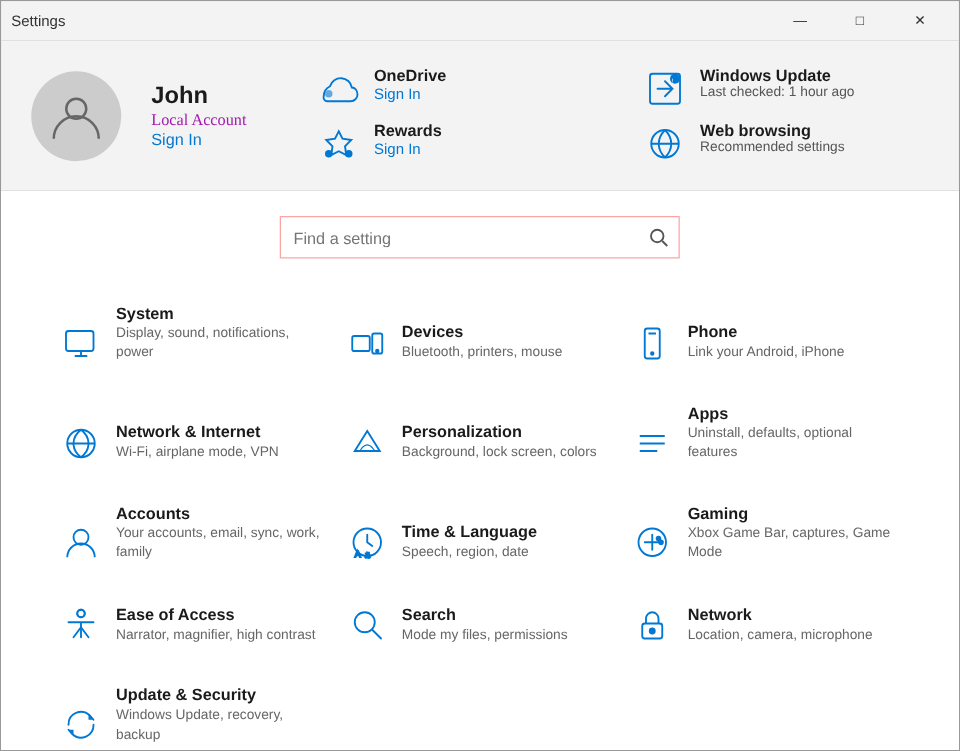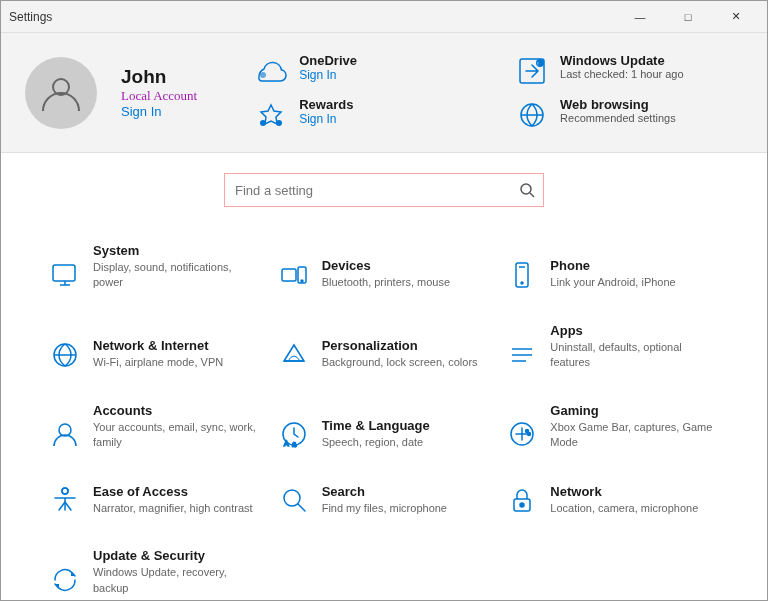--- a/index.html
+++ b/index.html
@@ -449,21 +449,21 @@
 
     <div class="setting-item">
       <div class="setting-icon">
         <svg viewBox="0 0 28 28">
           <circle cx="12" cy="12" r="8" stroke="#0078d4" stroke-width="1.5"></circle>
           <line x1="18" y1="18" x2="25" y2="25" stroke="#0078d4" stroke-width="1.5" stroke-linecap="round"></line>
         </svg>
       </div>
       <div class="setting-text">
         <div class="setting-title">Search</div>
-        <div class="setting-desc">Find my files, microphone</div>
+        <div class="setting-desc">Mode my files, permissions</div>
       </div>
     </div>
 
     <div class="setting-item">
       <div class="setting-icon">
         <svg viewBox="0 0 28 28">
           <rect x="6" y="13" width="16" height="12" rx="2" stroke="#0078d4" stroke-width="1.5"></rect>
           <path d="M9 13V9a5 5 0 0110 0v4" stroke="#0078d4" stroke-width="1.5" fill="none"></path>
           <circle cx="14" cy="19" r="2" fill="#0078d4"></circle>
         </svg>

